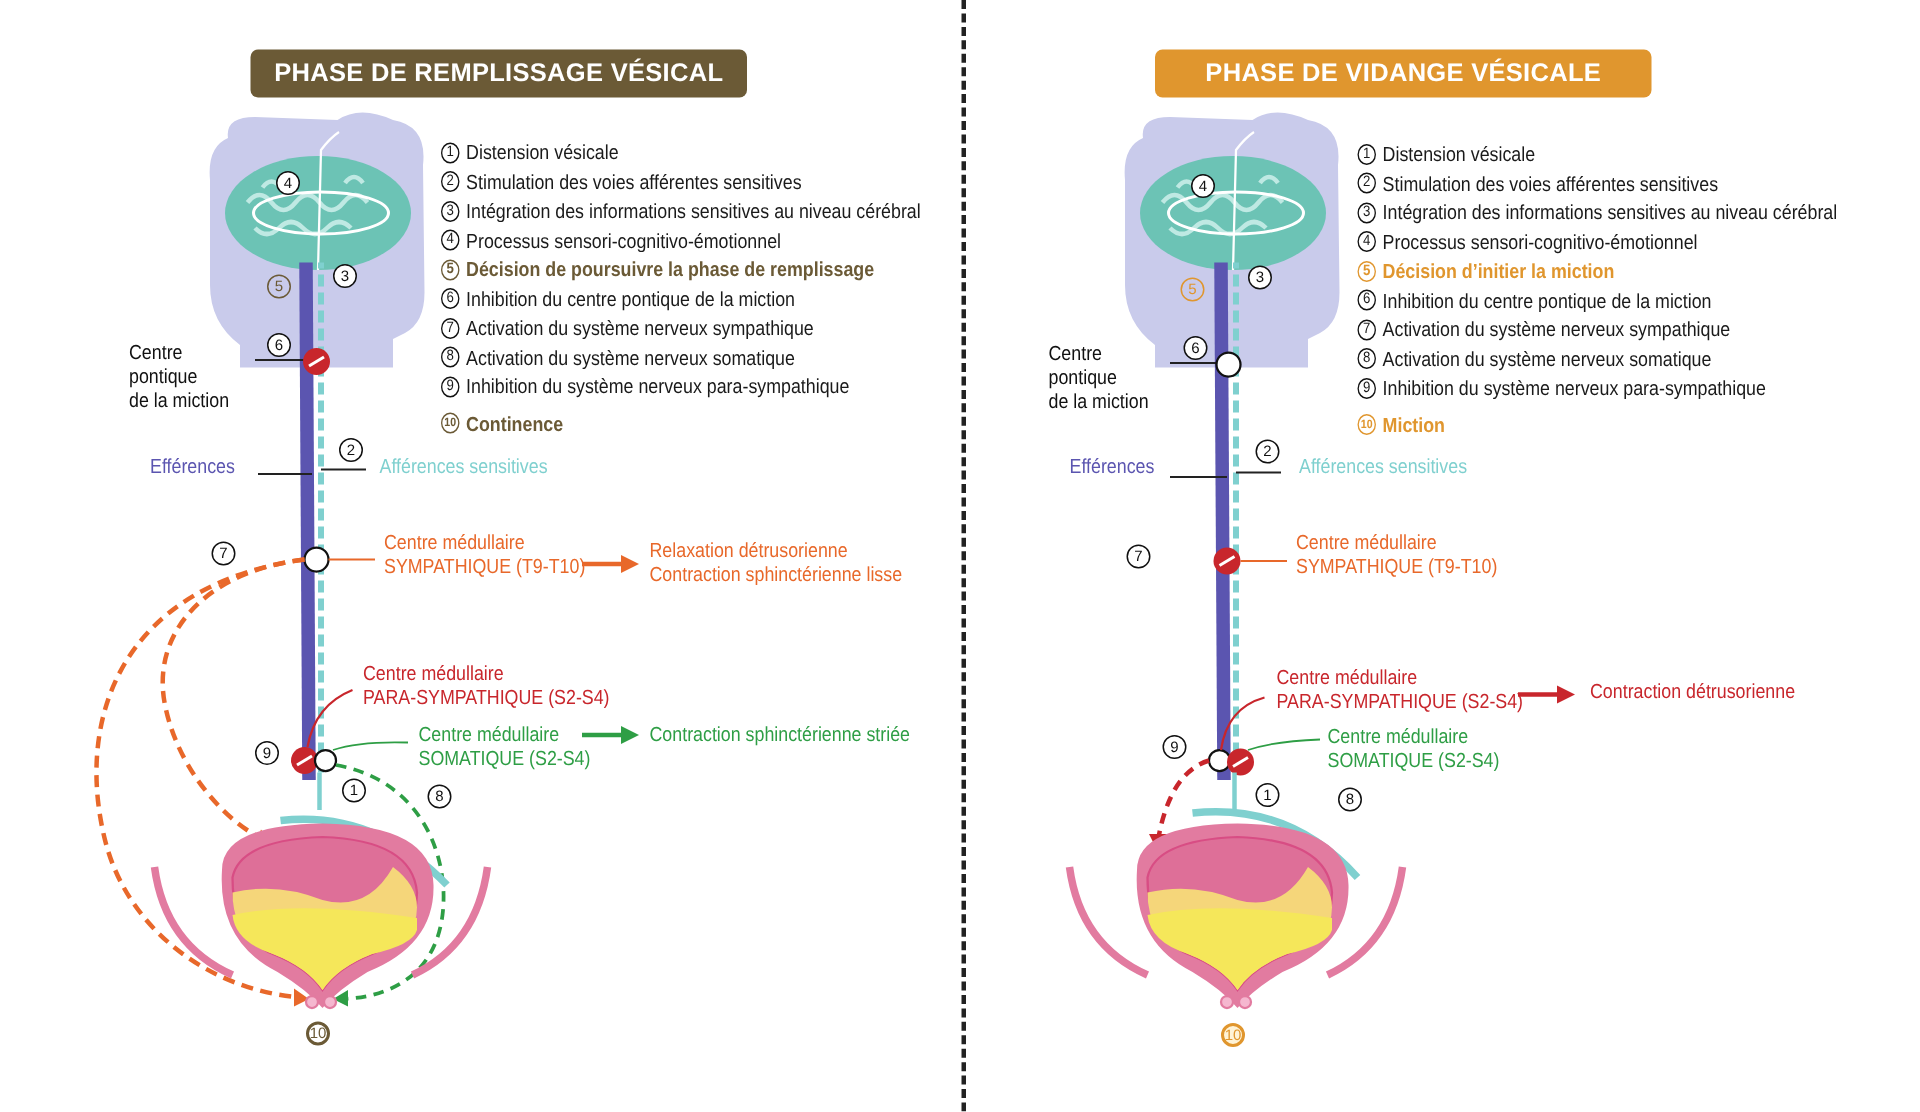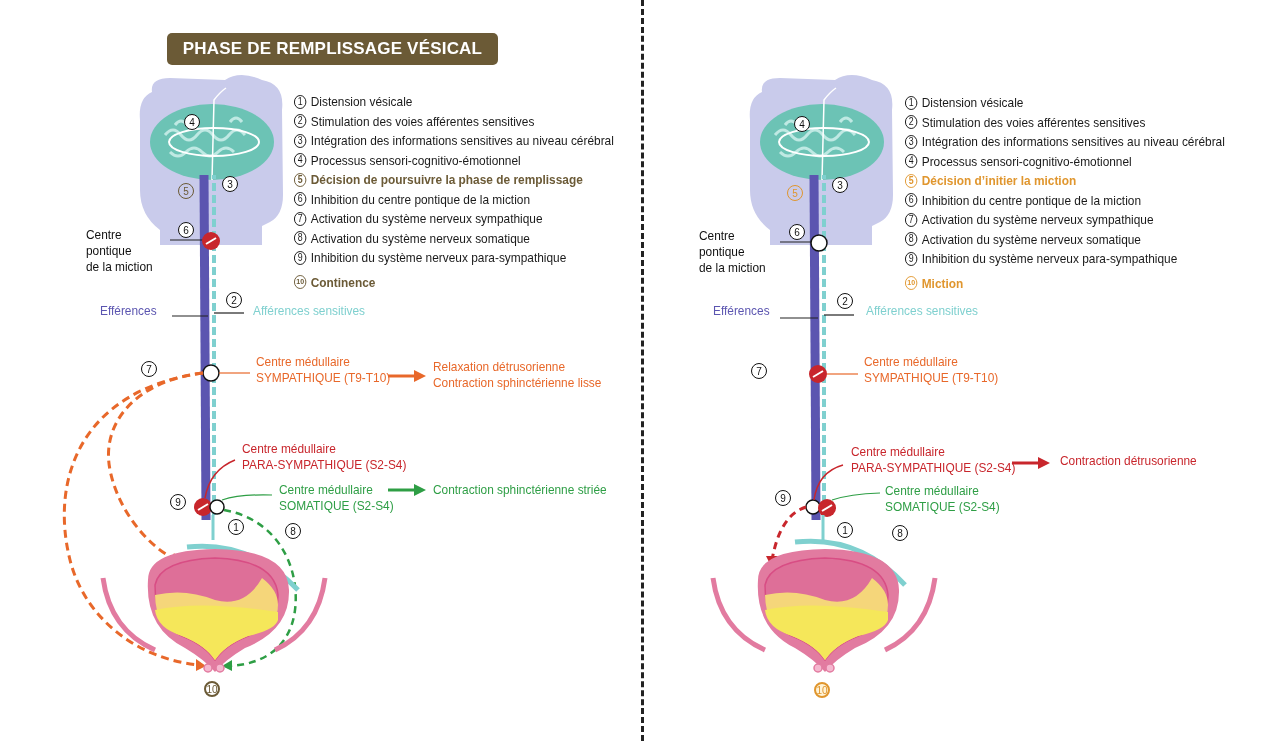--- a/index.html
+++ b/index.html
@@ -162,20 +162,21 @@
       <div>PARA-SYMPATHIQUE (S2-S4)</div>
   </div>
   <div class="lbl" style="left:279px;top:482px;color:#2e9e45;">
     <div>Centre médullaire</div>
       <div>SOMATIQUE (S2-S4)</div>
   </div>
   <div class="lbl" style="left:433px;top:482px;color:#2e9e45;">Contraction sphinctérienne striée</div>
 </div>
 
 <div class="panel right">
+  <div class="title" style="left:130px; top:33px; width:331px; background:#e0962e;">PHASE DE VIDANGE VÉSICALE</div>
 
   <svg class="diagram" width="640" height="741">
     <path d="M122,92 Q120,78 140,78 L195,80 Q210,70 232,80 Q255,84 252,110 L253,195 Q253,215 240,222 L232,226 L232,245 L130,245 L130,230 Q110,215 110,190 L110,120 Q108,98 122,92 Z" fill="#c9cbeb"></path>
     <ellipse cx="182" cy="142" rx="62" ry="38" fill="#6cc3b5"></ellipse>
     <path d="M135,135 q8,-10 16,0 t16,0 t16,0 t16,0 t16,0 M140,152 q8,8 16,0 t16,0 t16,0 t16,0 M145,125 q6,-8 12,0 M200,122 q6,-8 12,0" stroke="#bfe9e3" stroke-width="3" fill="none"></path>
     <ellipse cx="184" cy="142" rx="45" ry="14" stroke="#fff" stroke-width="2" fill="none"></ellipse>
     <path d="M182,180 L184,100 Q190,92 196,88" stroke="#fff" stroke-width="1.5" fill="none"></path>
     <path d="M174,175 L176,520" stroke="#5b55b0" stroke-width="9" fill="none"></path>
     <path d="M184,515 L184,175" stroke="#7fd0cf" stroke-width="4" stroke-dasharray="8,4" fill="none"></path>
     <line x1="140" y1="242" x2="176" y2="242" stroke="#222" stroke-width="1.2"></line>

